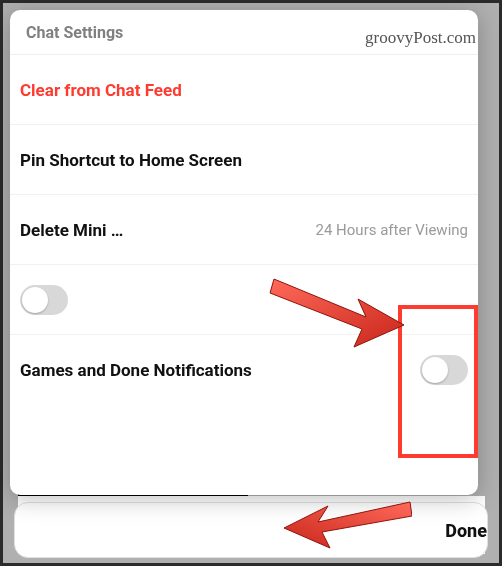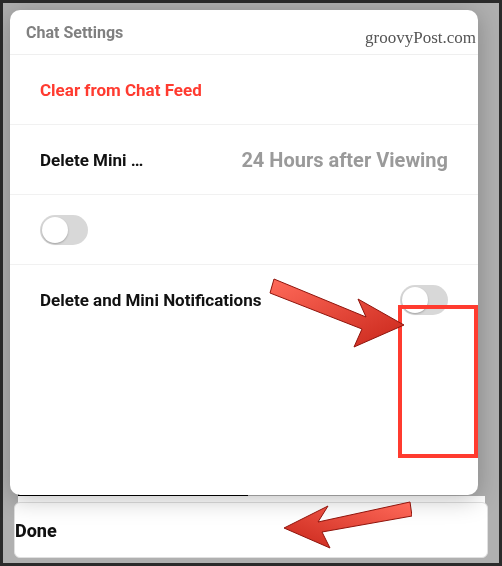--- a/index.html
+++ b/index.html
@@ -7,31 +7,31 @@
 
 
 .frame{position:absolute;inset:0;border:3.5px solid #2b2b2b;box-sizing:border-box}
 
 
 .bg{position:absolute;inset:3.5px;background:#b0b0b0}
 .bg .row{position:absolute;left:14px;right:14px;height:58px;background:#ffffff;display:flex;align-items:center;padding:0 16px;color:#3a3a3a;font-size:17px;font-weight:700}
 .bg .blackbar{position:absolute;left:14px;height:26px;background:#000;width:230px;top:472px}
 
 
-.donebar{position:absolute;left:14px;right:14px;bottom:8px;height:54px;background:#ffffff;border-radius:6px;display:flex;align-items:center;justify-content:flex-start;border:1px solid #e0e0e0}
+.donebar{position:absolute;left:14px;right:14px;bottom:8px;height:54px;background:#ffffff;border-radius:14px;display:flex;align-items:center;justify-content:flex-end;border:1px solid #e0e0e0}
 .donebar span{font-size:18px;font-weight:800;color:#111}
 
 
 .sheet{position:absolute;left:10px;right:24px;top:10px;height:485px;background:#ffffff;border-radius:10px;box-shadow:0 4px 24px rgba(0,0,0,.25);overflow:hidden}
 .sheet .hdr{height:44px;display:flex;align-items:center;padding:0 16px;border-bottom:1px solid #efefef}
 .sheet .hdr span{color:#808080;font-size:16px;font-weight:700}
-.sheet .listrow{height:69px;display:flex;align-items:center;justify-content:space-between;padding:0 30px;border-bottom:1px solid #f1f1f1;font-size:17px;font-weight:700;color:#111}
+.sheet .listrow{height:69px;display:flex;align-items:center;justify-content:space-between;padding:0 10px;border-bottom:1px solid #f1f1f1;font-size:17px;font-weight:700;color:#111}
 .sheet .listrow.last{border-bottom:none}
 .sheet .listrow.danger{color:#ff3b30}
-.sheet .listrow .right{font-weight:700;color:#9a9a9a;font-size:20px}
+.sheet .listrow .right{font-weight:400;color:#9a9a9a;font-size:15px}
 .toggle{width:48px;height:30px;border-radius:15px;background:#d8d8d8;position:relative}
 .toggle .knob{position:absolute;width:26px;height:26px;border-radius:50%;background:#ffffff;top:2px;left:2px;box-shadow:0 1px 2px rgba(0,0,0,.25)}
 
 
 .watermark{position:absolute;top:28px;right:26px;font-family:Georgia,'Times New Roman',serif;font-size:17px;color:#555;pointer-events:none}
 
 
 .redbox{position:absolute;border:4px solid #ff3b2f;box-sizing:border-box}
 
 
@@ -54,34 +54,37 @@
 
 <div class="sheet">
   <div class="hdr">
     <span>Chat Settings</span>
   </div>
 
   <div class="listrow danger">
     <span>Clear from Chat Feed</span>
   </div>
 
+  <div class="listrow">
+    <span>Pin Shortcut to Home Screen</span>
+  </div>
 
   <div class="listrow">
     <span>Delete Mini …</span>
     <span class="right">24 Hours after Viewing</span>
   </div>
 
   <div class="listrow">
     <div class="toggle">
       <div class="knob"></div>
     </div>
   </div>
 
   <div class="listrow last">
-    <span>Delete and Mini Notifications</span>
+    <span>Games and Done Notifications</span>
     <div class="toggle">
       <div class="knob"></div>
     </div>
   </div>
 </div>
 
 <div class="redbox" style="left:398px;top:305px;width:80px;height:153px"></div>
 
 <div class="watermark">groovyPost.com</div>
 

